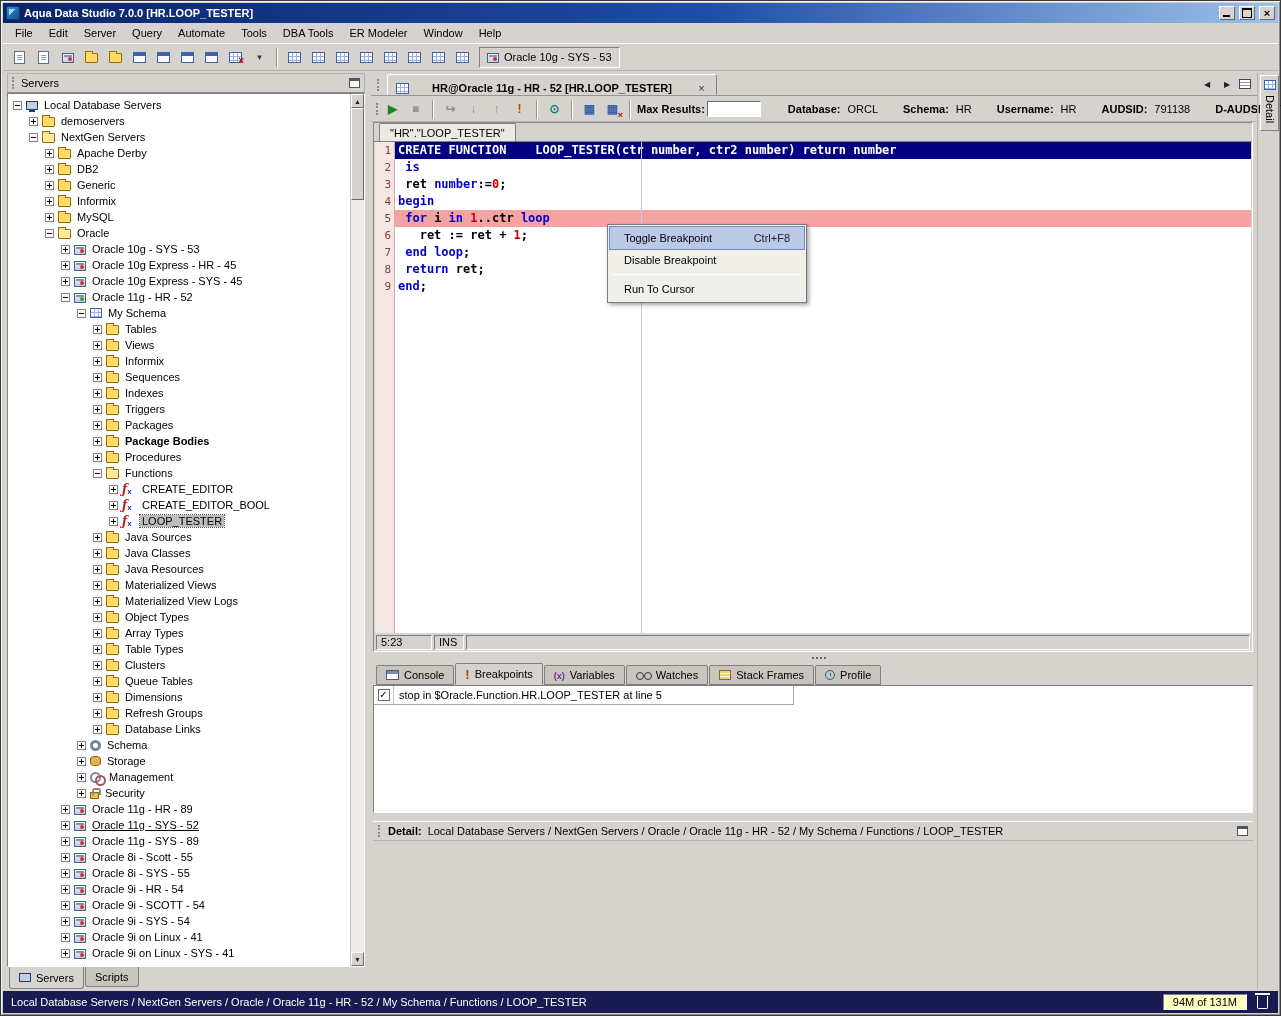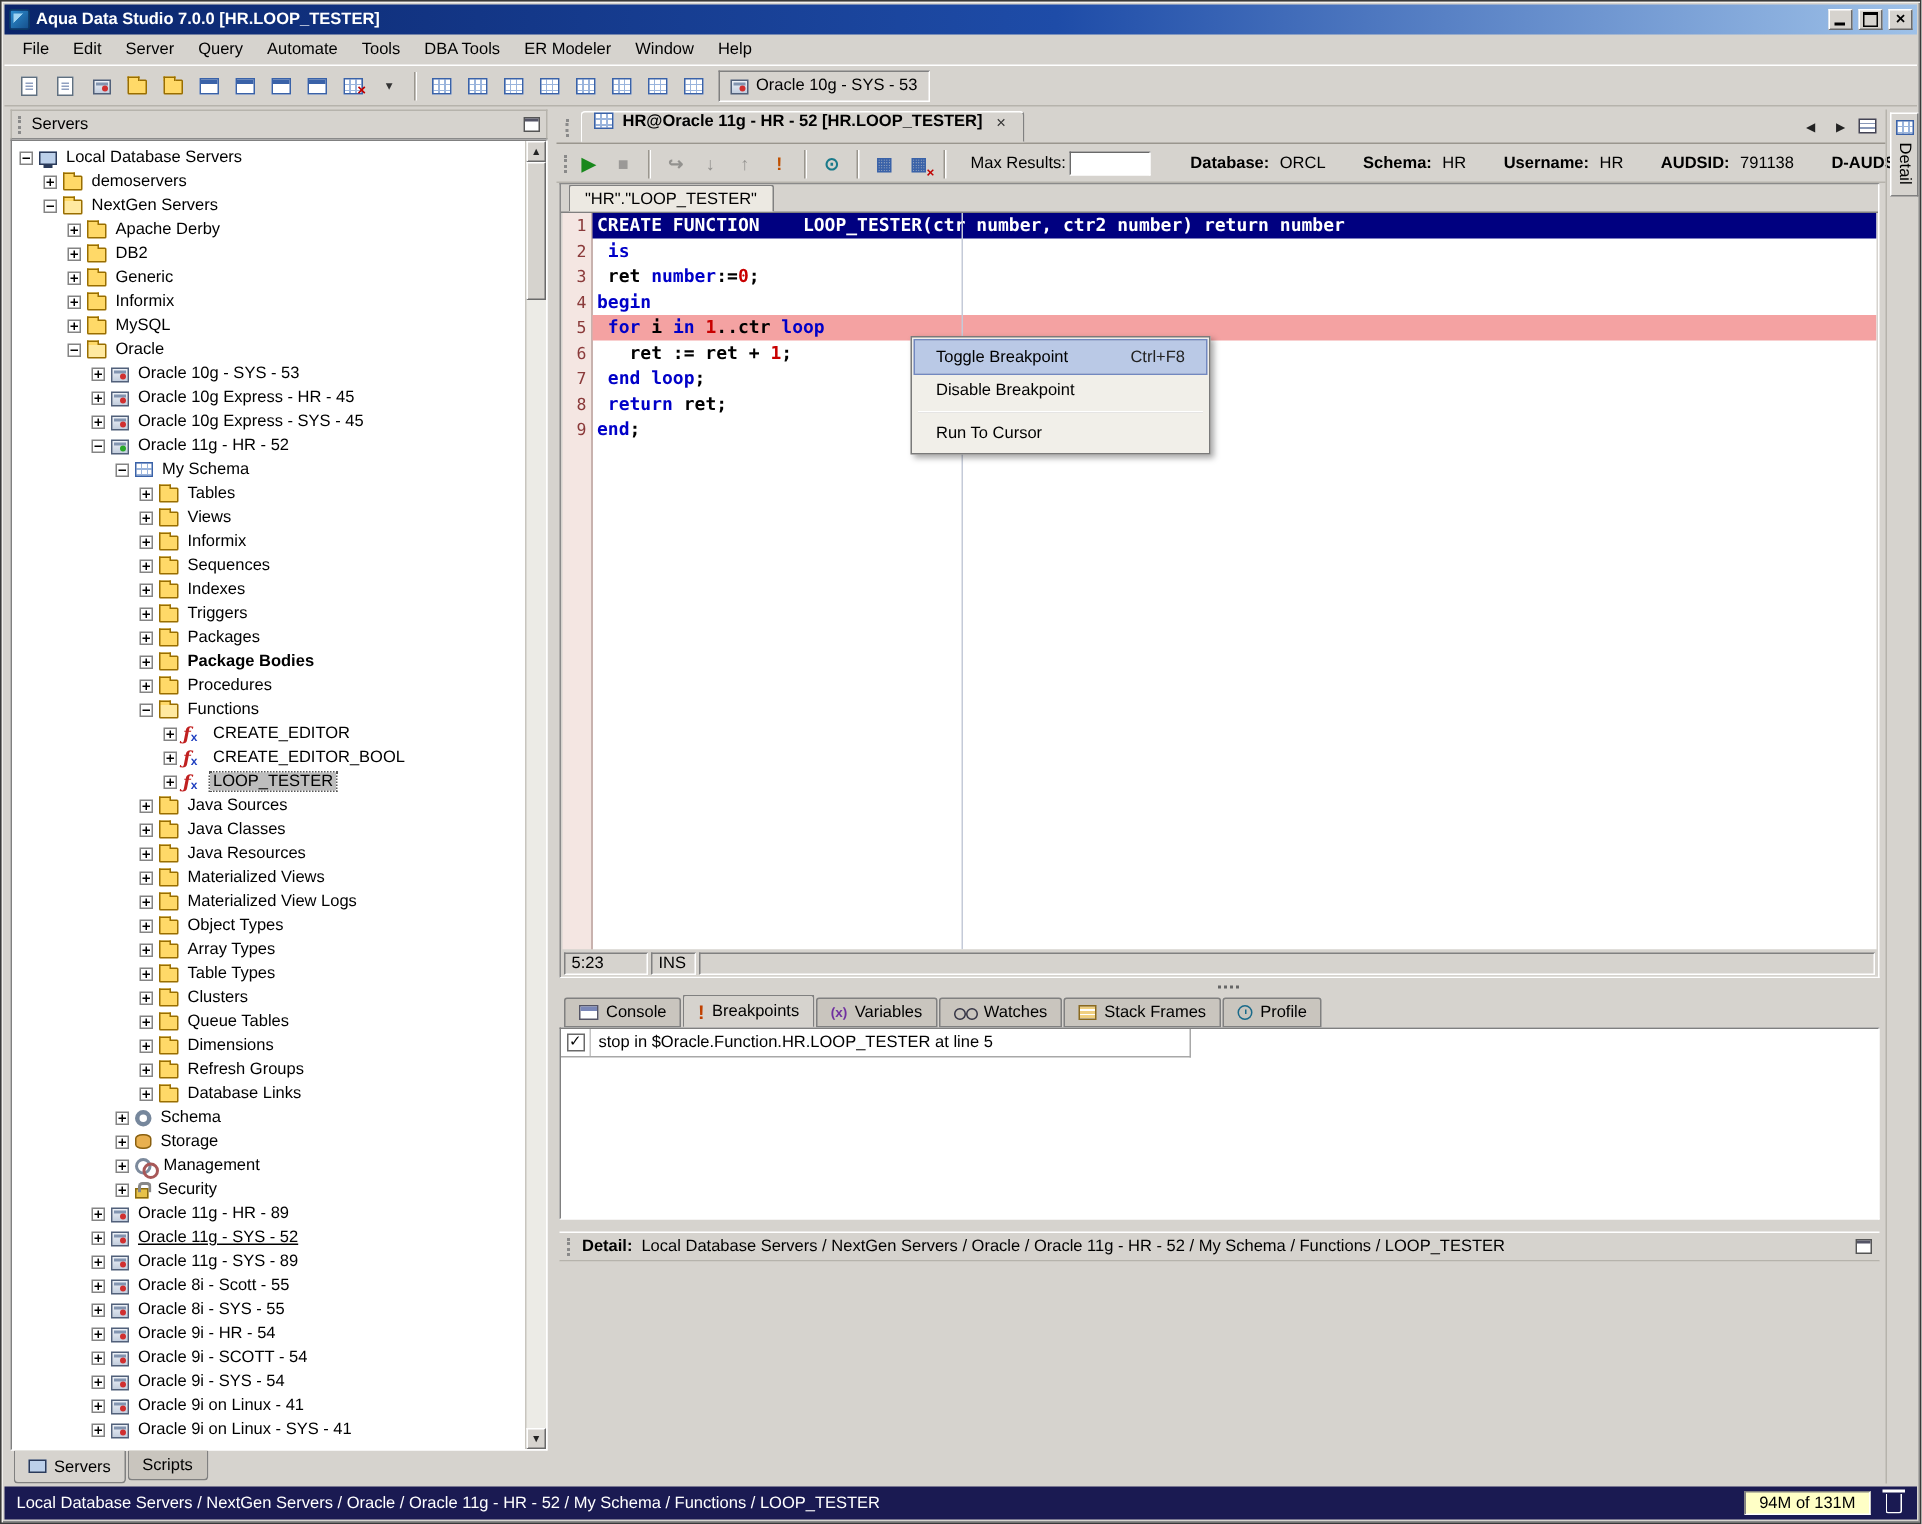--- a/index.html
+++ b/index.html
@@ -75,30 +75,30 @@
 
 .vsb{width:14px;background:#ecebe6;border-left:1px solid #c8c5be;display:flex;flex-direction:column;flex:none}
 .sbbtn{height:14px;background:#d6d3ce;border:1px solid;border-color:#fff #6a6a6a #6a6a6a #fff;font-size:7px;display:flex;align-items:center;justify-content:center;color:#222;flex:none}
 .sbtrack{flex:1}
 .sbthumb{height:92px;background:#d6d3ce;border:1px solid;border-color:#fff #6a6a6a #6a6a6a #fff}
 .lefttabs{position:absolute;left:2px;bottom:0;height:22px;display:flex;gap:1px}
 .ltab{height:20px;display:flex;align-items:center;gap:5px;padding:0 9px;background:#c9c5be;border:1px solid #808080;border-top:none;border-radius:0 0 3px 3px}
 .ltab.active{background:#d6d3ce;height:22px}
 
 .doctabbar{position:absolute;left:370px;top:72px;width:886px;height:23px;display:flex;align-items:flex-end;gap:6px;padding-left:6px;border-bottom:1px solid #9a968e}
-.doctab{height:21px;display:flex;align-items:flex-start;gap:6px;padding:0 8px;background:#d6d3ce;border:1px solid;border-color:#fff #808080 #d6d3ce #fff;border-radius:3px 3px 0 0;font-weight:bold;white-space:nowrap}
+.doctab{height:21px;display:flex;align-items:flex-end;gap:23px;padding:0 8px;background:#d6d3ce;border:1px solid;border-color:#fff #808080 #d6d3ce #fff;border-radius:3px 3px 0 0;font-weight:bold;white-space:nowrap}
 .doctab .x{width:13px;height:13px;display:flex;align-items:center;justify-content:center;font-weight:normal;color:#333}
 .tabnav{margin-left:auto;display:flex;align-items:center;gap:4px;padding:0 6px 3px 0}
 .navbtn{width:16px;height:16px;display:flex;align-items:center;justify-content:center;font-size:8px;color:#222}
 .listicon{width:12px;height:10px;border:1px solid #445;background:repeating-linear-gradient(to bottom,#fff 0 2px,#8898b8 2px 3px)}
 .debugbar{position:absolute;left:370px;top:96px;width:886px;height:25px;display:flex;align-items:center;gap:2px;padding:0 5px;border-bottom:1px solid #b6b3ac}
 .dbtn{width:21px;height:20px;display:inline-flex;align-items:center;justify-content:center;font-size:12px;font-weight:bold;position:relative;flex:none}
 .dbtn.disabled{opacity:.45;filter:grayscale(1)}
 .dbadge{position:absolute;right:0;bottom:-1px;color:#c00000;font:bold 9px "Liberation Sans",sans-serif}
-.mrlabel{margin-left:10px;font-weight:normal;white-space:nowrap}
+.mrlabel{font-weight:bold;white-space:nowrap}
 .mrinput{width:54px;height:16px;border:1px solid;border-color:#6a6a6a #fff #fff #6a6a6a;background:#fff;font:11px "Liberation Sans",sans-serif;padding:0 2px}
 .dfield{margin-left:25px;white-space:nowrap}
 .dfield .fl{font-weight:bold}
 .dfield .fv{margin-left:7px}
 
 .editorwrap{position:absolute;left:372px;top:121px;width:880px;height:530px;border:1px solid;border-color:#8a8a8a #fff #fff #8a8a8a;background:#d6d3ce}
 .etabrow{height:19px;display:flex;align-items:flex-end;padding-left:5px;border-bottom:1px solid #808080;background:#d6d3ce}
 .etab{height:18px;display:flex;align-items:center;padding:0 10px;background:#ece9e2;border:1px solid #808080;border-bottom:none;border-radius:2px 2px 0 0;white-space:nowrap}
 .codearea{position:absolute;left:1px;right:1px;top:19px;bottom:18px;overflow:hidden;background:linear-gradient(to right,#f4e6e2 0 19px,#c8b2ae 19px 20px,#fff 20px)}
 .vline{position:absolute;left:266px;top:0;bottom:0;width:1px;background:#c4cad8}

